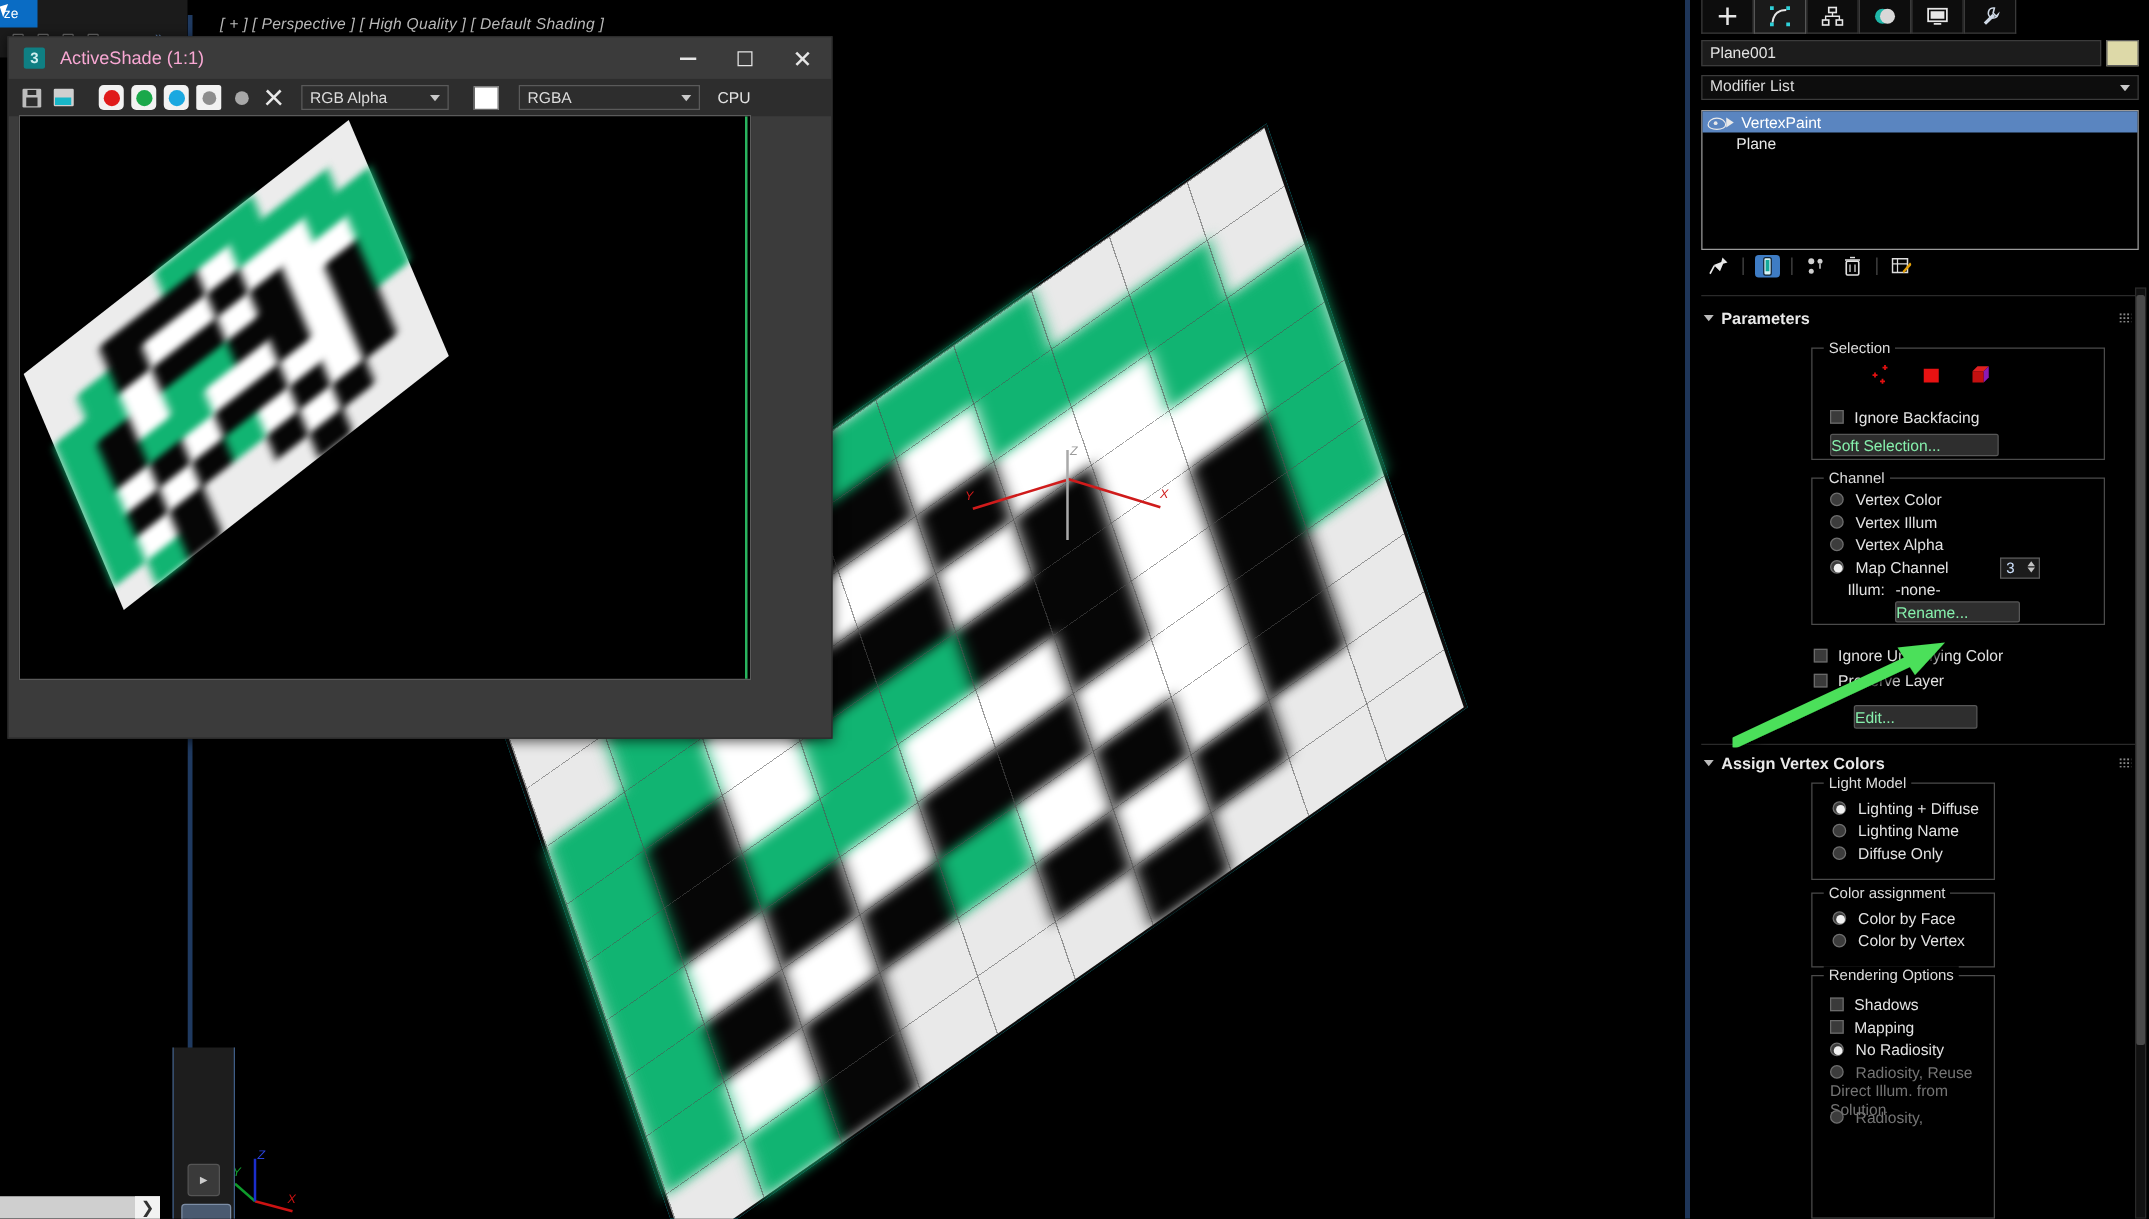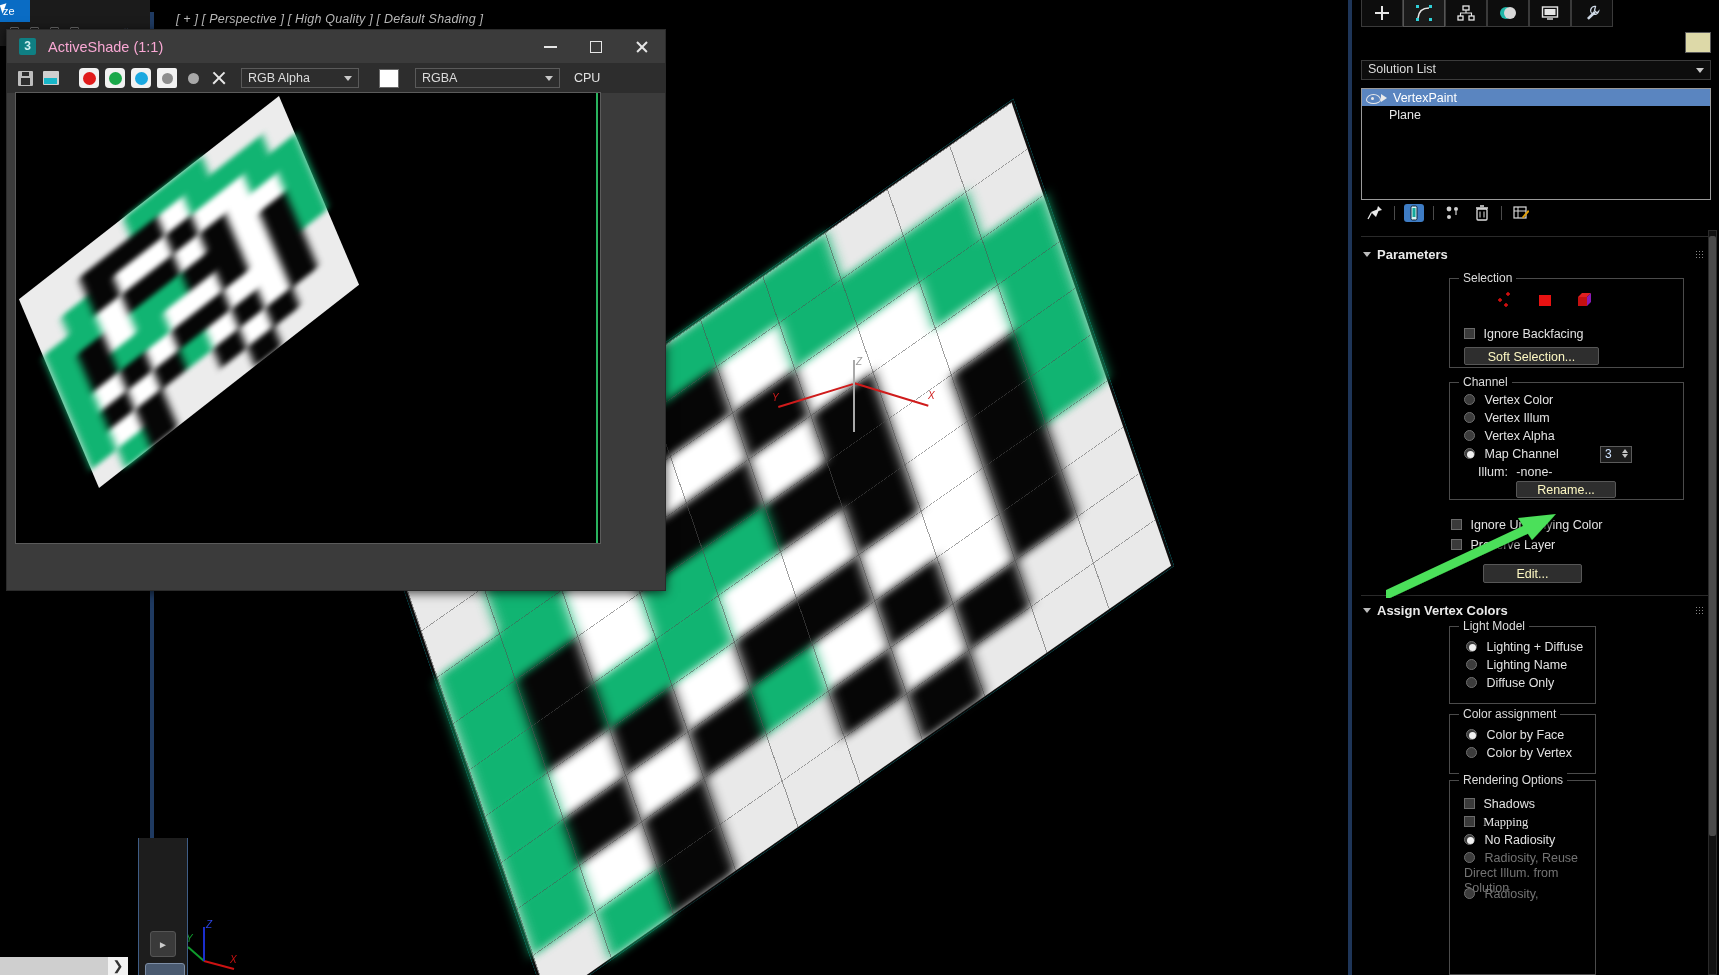--- a/index.html
+++ b/index.html
@@ -147,22 +147,22 @@
   .roll-rule { position:absolute; left:6px; width:350px; height:1px; background:#2a2a2a; }
 
   .grp { position:absolute; border:1px solid #4b4b4b; }
   .grp-lbl { position:absolute; top:-8px; left:9px; background:#000; color:#dcdcdc; font-size:12px; padding:0 4px; }
 
   .chk { width:11px; height:11px; background:#3a3a3a; border:1px solid #6a6a6a; display:inline-block; vertical-align:-1px; }
   .rad { width:11px; height:11px; border-radius:50%; background:#3c3c3c; border:1px solid #6f6f6f; display:inline-block; vertical-align:-1px; position:relative; }
   .rad.on:after { content:""; position:absolute; left:2px; top:2px; width:7px; height:7px; border-radius:50%; background:#f0f0f0; }
   .row { position:absolute; color:#e2e2e2; font-size:12.5px; white-space:nowrap; }
   .row.dim { color:#747474; }
-  .btn3d { position:absolute; background:#2e2e2e; border:1px solid #575757; color:#fef9c3;
-           font-size:12.5px; text-align:center; border-radius:2px; }
+  .btn3d { position:absolute; background:#2e2e2e; border:1px solid #575757; color:#86efac;
+           font-size:12.5px; text-align:left; border-radius:2px; }
 
   .spin { position:absolute; background:#1b1b1b; border:1px solid #5b5b5b; color:#cfe3ff;
           font-size:12px; padding-left:4px; line-height:15px; }
   .spin .ar { position:absolute; right:2px; top:1px; width:8px; height:13px; }
   .spin .ar div { width:0;height:0;border-left:3.5px solid transparent;border-right:3.5px solid transparent; margin:1px auto; }
   .spin .up { border-bottom:4px solid #c4c4c4; }
   .spin .dn { border-top:4px solid #c4c4c4; }
 
   .so-ic { position:absolute; width:22px; height:18px; }
 
@@ -485,24 +485,25 @@
         </svg>
       </div>
       <div class="cp-tab">
         <svg width="18" height="18" viewBox="0 0 18 18">
           <path d="M12.5 2.5 a4 4 0 1 0 3 5 l-1.5 1.5 -2.5 -2.5 z" fill="none" stroke="#cfd9e6" stroke-width="1.3"></path>
           <path d="M11 7 L4 14 l1.8 1.8 L13 9" fill="#cfd9e6"></path>
         </svg>
       </div>
     </div>
 
+    <div class="cp-name">Plane001</div>
     <div class="cp-color"></div>
 
     <div class="cp-modlist">
-      <span>Solution List</span>
+      <span>Modifier List</span>
       <span class="car"></span>
     </div>
 
     <div class="cp-stack">
       <div class="stack-row sel">
         <span class="eye"></span>
         <span class="tri"></span>
         <span>VertexPaint</span>
       </div>
       <div class="stack-row" style="padding-left:27px;">
@@ -661,21 +662,21 @@
         <span style="margin-left:6px;">Color by Vertex</span>
       </div>
     </div>
 
     <div class="grp" style="left:94px; top:780px; width:147px; height:195px;">
       <span class="grp-lbl">Rendering Options</span>
       <div class="row" style="left:14px; top:16px;">
         <span class="chk"></span>
         <span style="margin-left:5px;">Shadows</span>
       </div>
-      <div class="row" style="left:14px; top:34px;font-family:Liberation Serif, serif;">
+      <div class="row" style="left:14px; top:34px;">
         <span class="chk"></span>
         <span style="margin-left:5px;">Mapping</span>
       </div>
       <div class="row" style="left:14px; top:52px;">
         <span class="rad on"></span>
         <span style="margin-left:6px;">No Radiosity</span>
       </div>
       <div class="row dim" style="left:14px; top:70px; white-space:normal; width:125px; line-height:15px;">
         <span class="rad"></span>
         <span style="margin-left:6px;">Radiosity, Reuse Direct Illum. from Solution</span>

